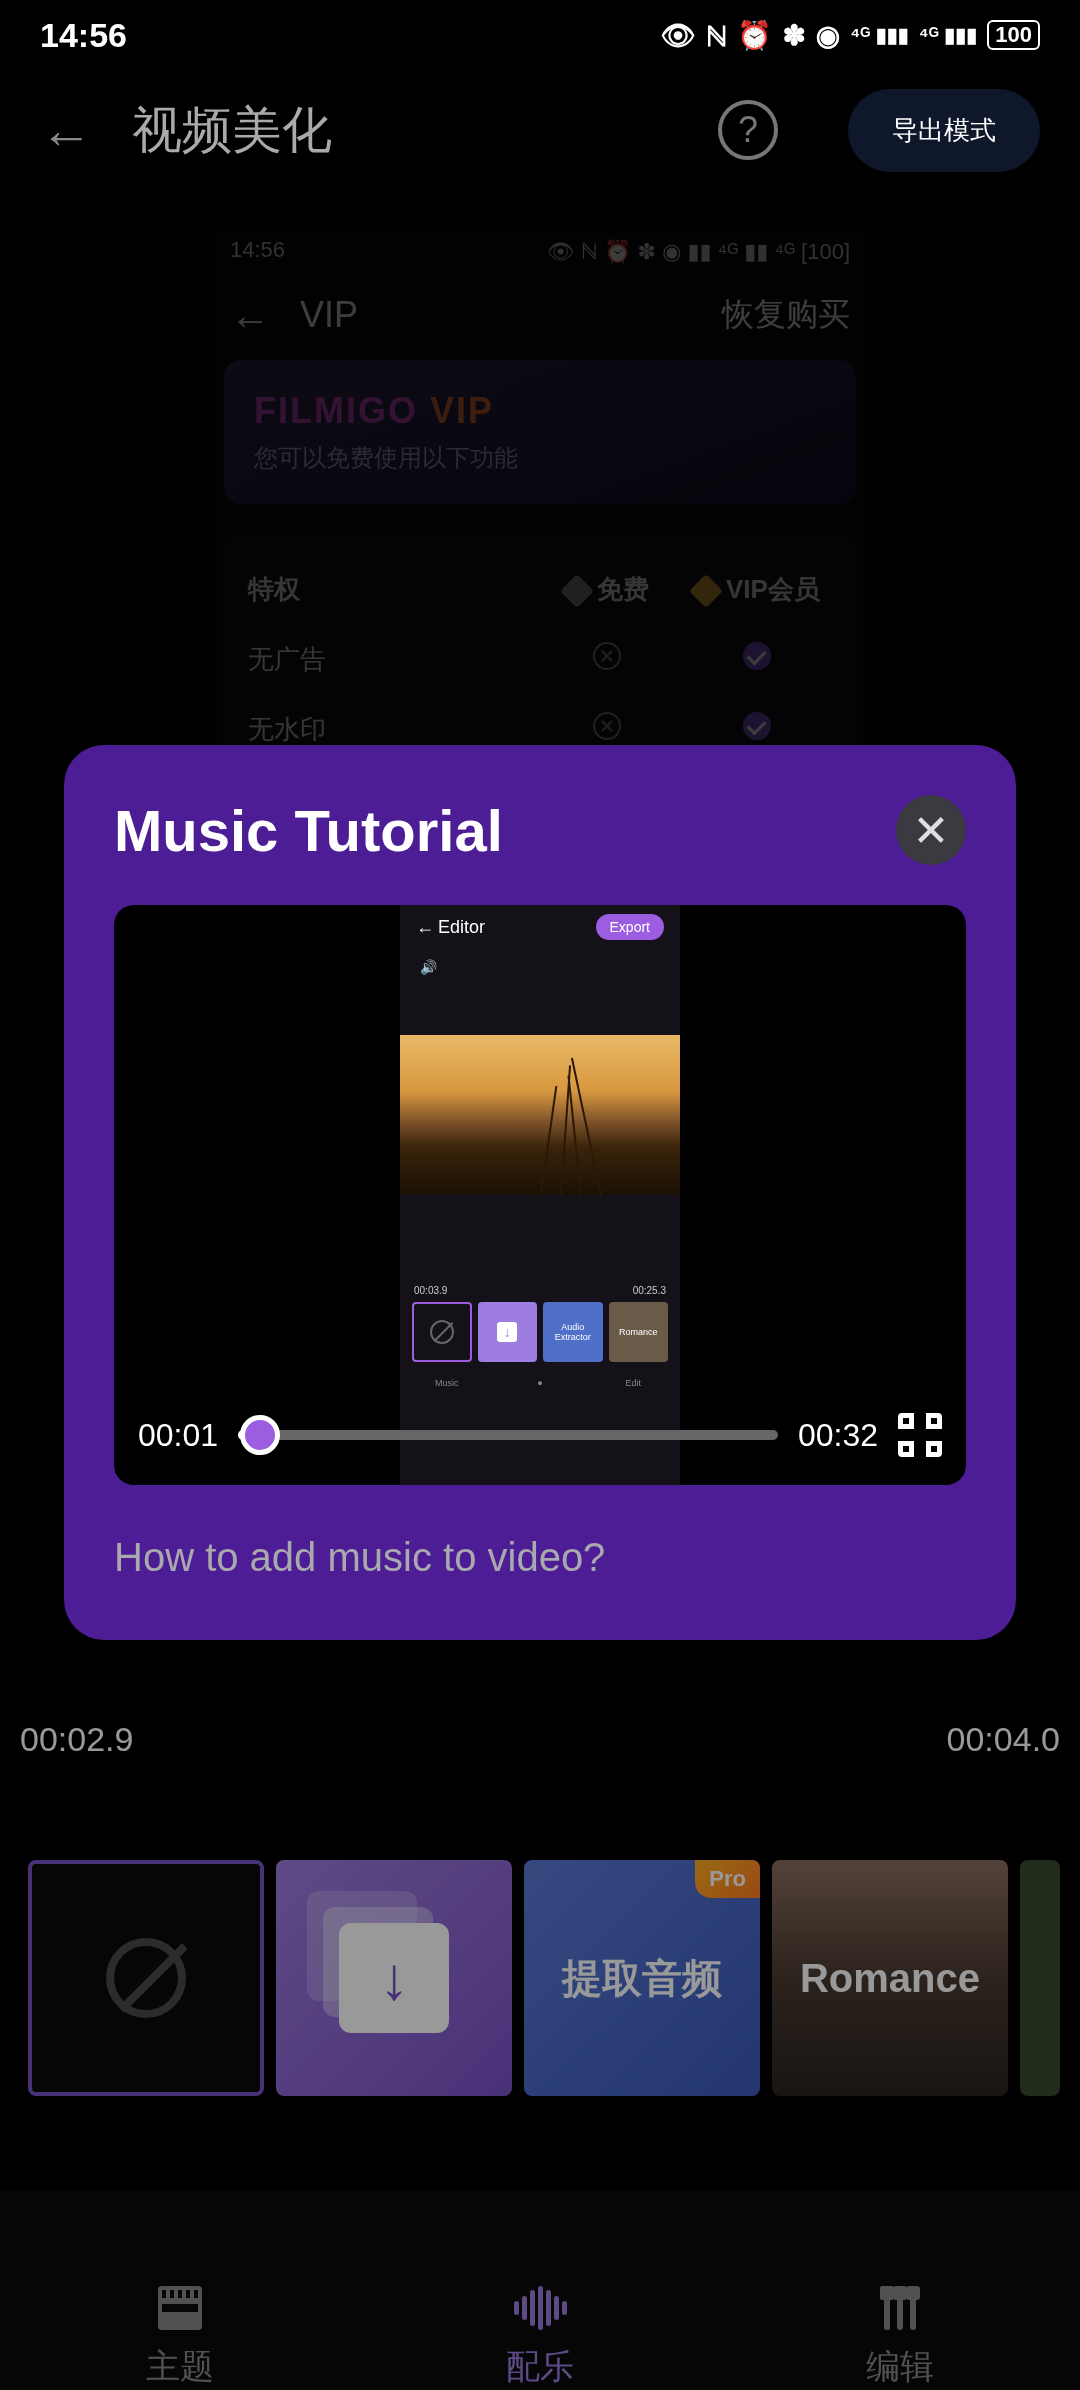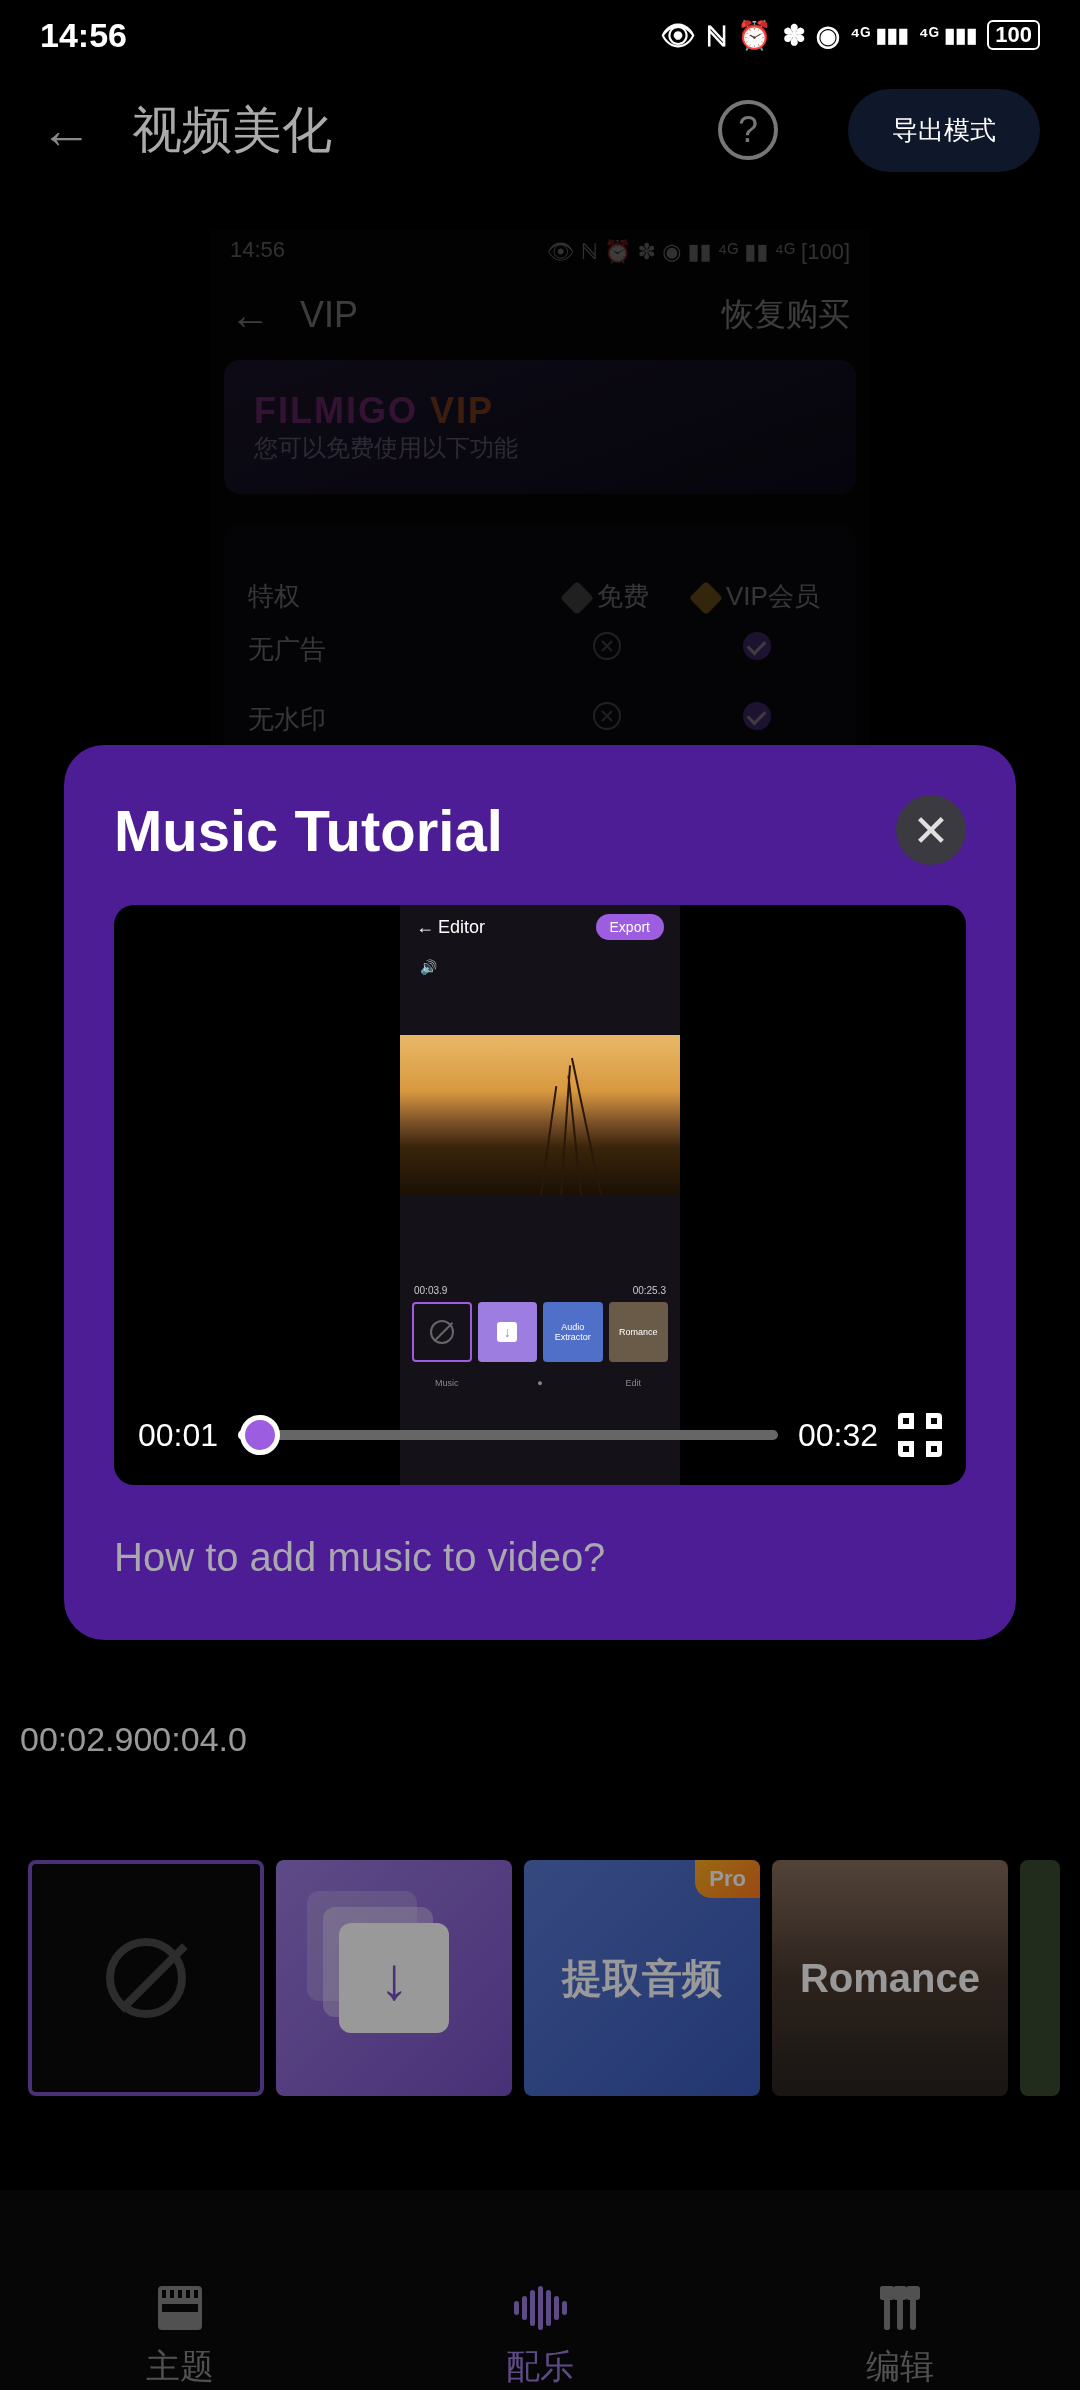--- a/index.html
+++ b/index.html
@@ -19,35 +19,35 @@
   .bg-video-frame { width: 660px; margin: 40px auto 0; background: #0a0a0f; }
   .bg-vf-status { height: 40px; background: #0a0a0f; display:flex; justify-content:space-between; align-items:center; padding:0 20px; font-size:22px; color:#ccc; }
   .bg-vf-header { height: 90px; display: flex; align-items: center; justify-content: space-between; padding: 0 20px; background: #0a0a0f; }
   .bg-vf-back { font-size: 40px; color: #fff; }
   .bg-vf-title { font-size: 36px; color: #fff; margin-left: 30px; flex:1;}
   .bg-vf-restore { font-size: 32px; color: #fff; }
   .bg-vip-card { background: linear-gradient(160deg, #3a2e5a, #1a1433); padding: 30px; border-radius: 16px; margin: 0 14px;}
   .bg-filmigo { font-size: 36px; font-weight: 800; letter-spacing: 2px;}
   .bg-filmigo .f1 { color: #d94dd4; }
   .bg-filmigo .f2 { color: #ff7a3d; }
-  .bg-vip-sub { color: #b8aed1; font-size: 24px; margin-top: 0; }
+  .bg-vip-sub { color: #b8aed1; font-size: 24px; margin-top: 10px; }
   .bg-feature-table { margin: 30px 14px 0; background: #16121f; border-radius: 16px; padding: 20px 24px; }
   .bg-ft-row { display: flex; align-items: center; height: 70px; font-size: 26px; }
   .bg-ft-row .c1 { flex: 1; color: #e0e0e0; }
   .bg-ft-row .c2, .bg-ft-row .c3 { width: 150px; text-align: center; color:#e0e0e0;}
-  .bg-ft-header { color: #fff; font-weight: 400; align-items: flex-end; }
+  .bg-ft-header { color: #fff; font-weight: 700; }
   .bg-circle-x { display:inline-block; width:28px; height:28px; border:2px solid #888; border-radius:50%; position:relative; }
   .bg-circle-x::before, .bg-circle-x::after { content:""; position:absolute; left:50%; top:50%; width:14px; height:2px; background:#888; }
   .bg-circle-x::before { transform: translate(-50%,-50%) rotate(45deg); }
   .bg-circle-x::after { transform: translate(-50%,-50%) rotate(-45deg); }
   .bg-circle-check { display:inline-block; width:28px; height:28px; background:#7a52c7; border-radius:50%; position:relative; }
   .bg-circle-check::after { content:""; position:absolute; left:8px; top:5px; width:8px; height:14px; border-right:3px solid #fff; border-bottom:3px solid #fff; transform: rotate(45deg); }
   .bg-hex { display:inline-block; width:24px; height:24px; border-radius:4px; transform: rotate(45deg); margin-right:8px; vertical-align:middle;}
 
-  .editor-times { position: absolute; left: 0; right: 0; top: 1720px; display: flex; justify-content: flex-start; padding: 0 20px; font-size: 34px; color: #fff; }
+  .editor-times { position: absolute; left: 0; right: 0; top: 1720px; display: flex; justify-content: space-between; padding: 0 20px; font-size: 34px; color: #fff; }
 
   .music-row { position: absolute; left: 0; right: 0; top: 1860px; height: 240px; display: flex; gap: 12px; padding: 0 28px; overflow: hidden; }
   .music-tile { width: 236px; height: 236px; border-radius: 8px; flex: 0 0 236px; position: relative; display:flex; align-items:center; justify-content:center; }
   .tile-none { border: 4px solid #7a52c7; background: #0a0a0a; }
   .tile-none .no-icon { width: 80px; height: 80px; border: 8px solid #4a4a4a; border-radius: 50%; position: relative; }
   .tile-none .no-icon::after { content:""; position:absolute; left:-6px; top:50%; width:90px; height:8px; background:#4a4a4a; transform: translateY(-50%) rotate(-45deg); }
   .tile-download { background: linear-gradient(135deg, #9d7de0, #7a52c7); }
   .tile-download .dl-card { width:110px; height:110px; background:#fff; border-radius:12px; box-shadow: -16px -16px 0 0 rgba(255,255,255,.35), -32px -32px 0 0 rgba(255,255,255,.2); display:flex; align-items:center; justify-content:center;}
   .tile-download .dl-arrow { color:#7a52c7; font-size:60px; font-weight:bold;}
   .tile-extract { background: linear-gradient(135deg, #5a7ad4, #3a5abb); color:#fff; font-size:40px; font-weight:600;}

